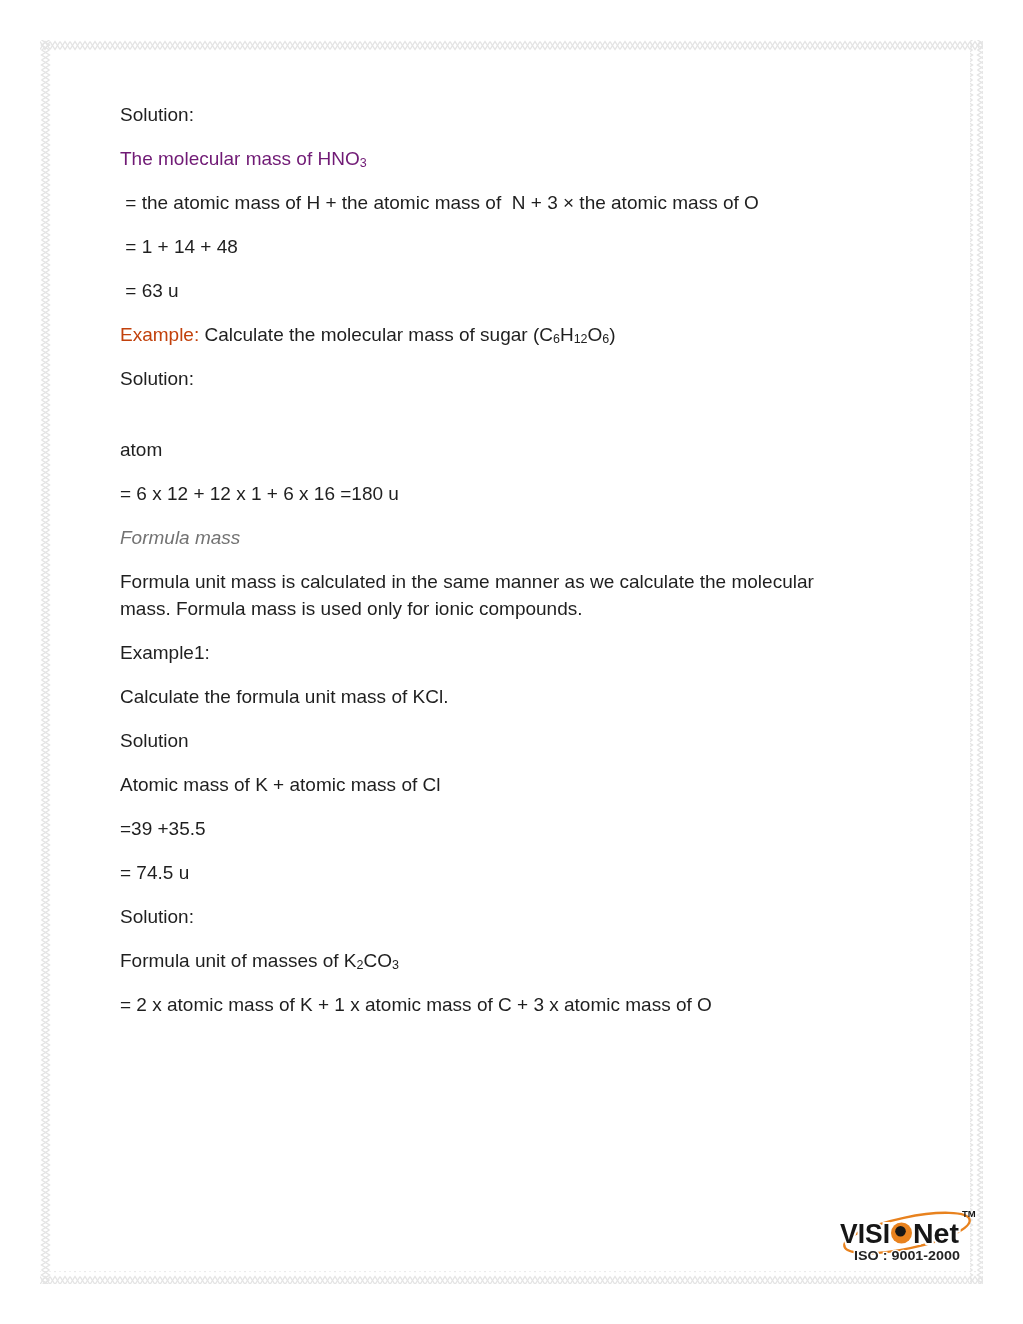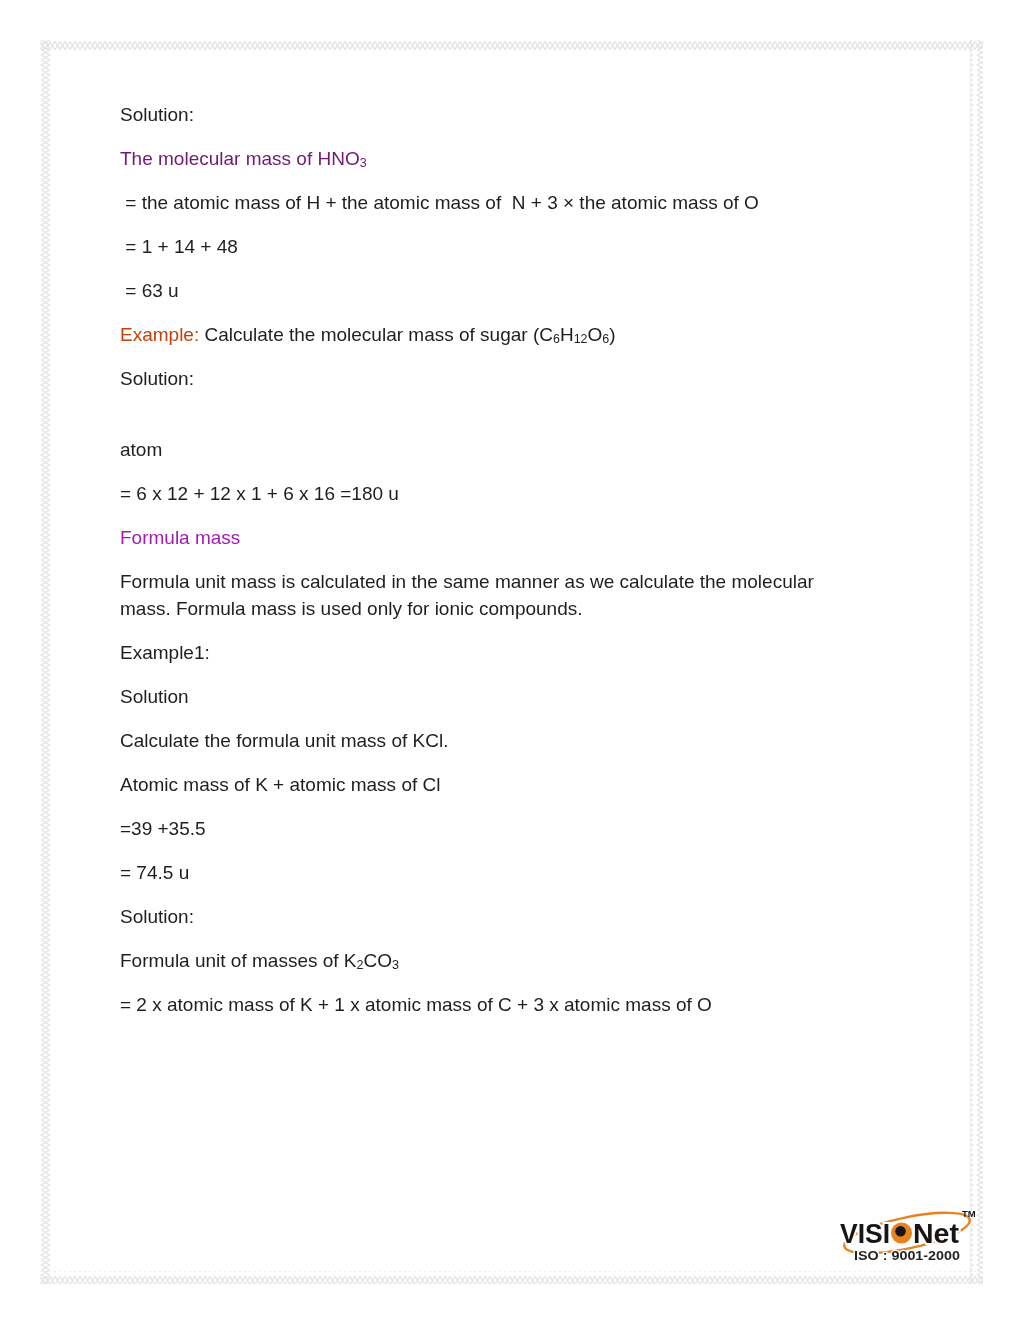--- a/index.html
+++ b/index.html
@@ -29,21 +29,21 @@
     color: #1f1f1f;
     font-size: 19px;
     line-height: 27px;
   }
   .content p {
     margin: 0 0 17px 0;
     white-space: pre-wrap;
   }
   .content p.muted { color: #701a75; }
   .content span.muted { color: #c2410c; }
-  .content p.heading { color: #a21caf; }
+  .content p.heading { color: #737373; font-style: italic; }
   .content sub {
     font-size: 12.5px;
     line-height: 0;
     vertical-align: -0.18em;
   }
   .logo {
     position: absolute;
     left: 838px;
     top: 1204px;
     width: 142px;
@@ -102,22 +102,22 @@
       <p><span> = the atomic mass of H + the atomic mass of  N + 3 × the atomic mass of O</span></p>
       <p><span> = 1 + 14 + 48</span></p>
       <p><span> = 63 u</span></p>
       <p><span class="muted">Example: </span><span>Calculate the molecular mass of sugar (C</span><sub>6</sub><span>H</span><sub>12</sub><span>O</span><sub>6</sub><span>)</span></p>
       <p><span>Solution:</span></p>
       <p><br><span>atom</span></p>
       <p><span>= 6 x 12 + 12 x 1 + 6 x 16 =180 u</span></p>
       <p class="heading"><span>Formula mass</span></p>
       <p><span>Formula unit mass is calculated in the same manner as we calculate the molecular</span><br><span>mass. Formula mass is used only for ionic compounds.</span></p>
       <p><span>Example1:</span></p>
+      <p><span>Calculate the formula unit mass of KCl.</span></p>
       <p><span>Solution</span></p>
-      <p><span>Calculate the formula unit mass of KCl.</span></p>
       <p><span>Atomic mass of K + atomic mass of Cl</span></p>
       <p><span>=39 +35.5</span></p>
       <p><span>= 74.5 u</span></p>
       <p><span>Solution:</span></p>
       <p><span>Formula unit of masses of K</span><sub>2</sub><span>CO</span><sub>3</sub></p>
       <p><span>= 2 x atomic mass of K + 1 x atomic mass of C + 3 x atomic mass of O</span></p>
     </main>
 
   <div class="logo">
     <svg width="142" height="64" viewBox="0 0 142 64">

